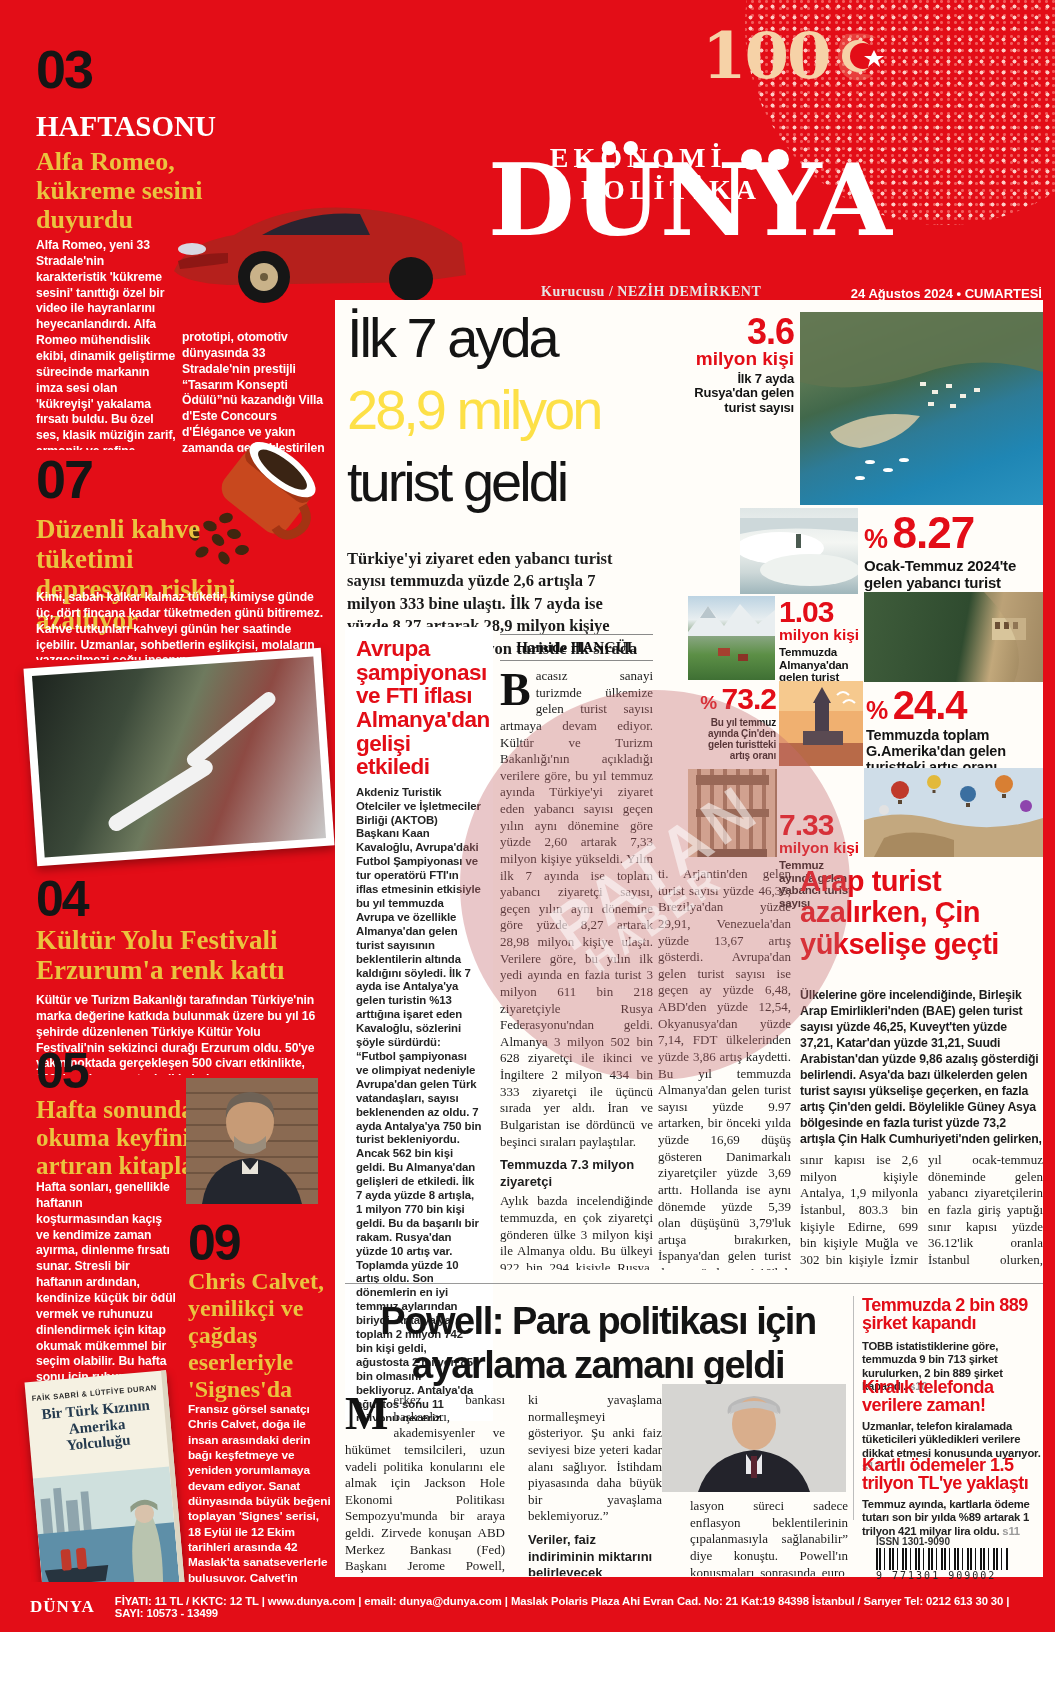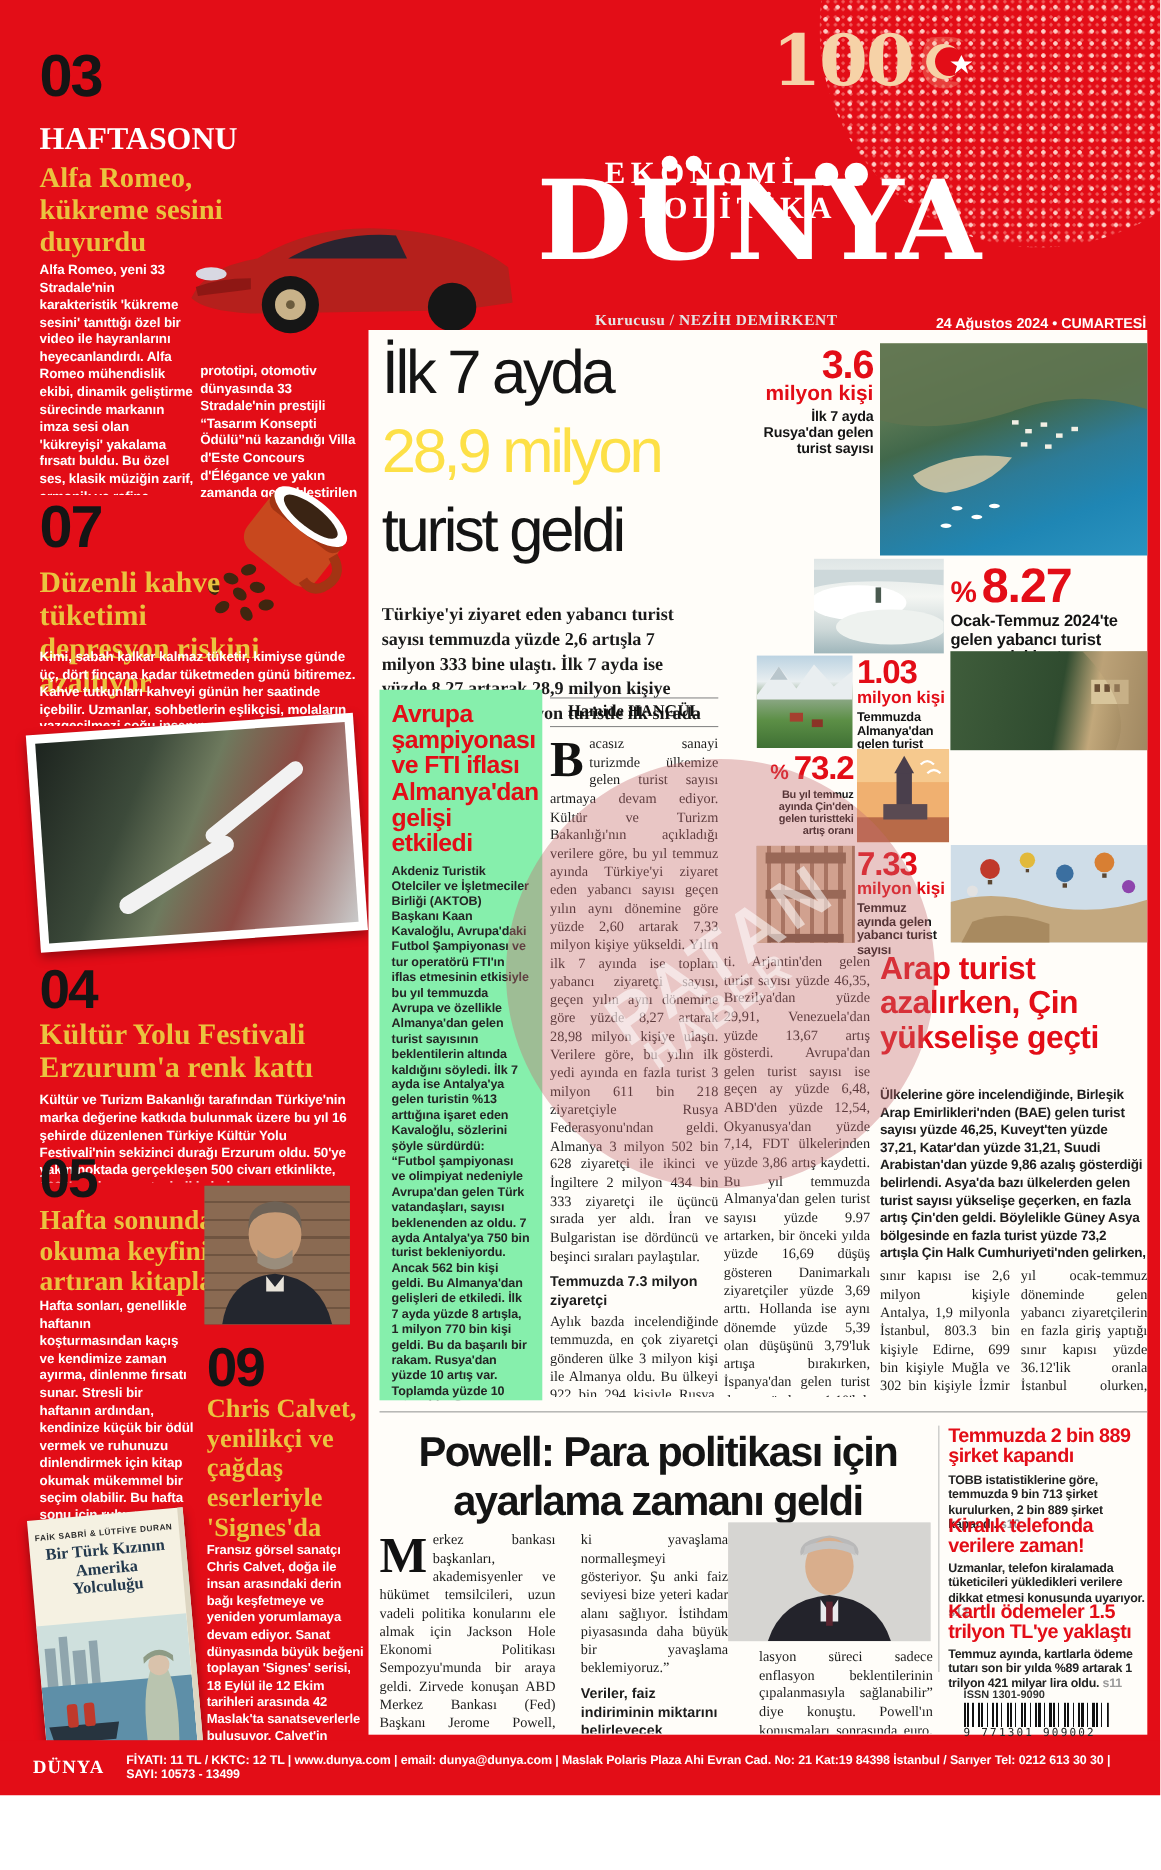--- a/index.html
+++ b/index.html
@@ -70,21 +70,21 @@
                 text-align:center;line-height:1.1;margin-top:4px;padding:0 8px;}
   #book .illus{position:absolute;left:0;bottom:0;width:100%;height:130px;}
   #book .illus svg{display:block;width:100%;height:100%;}
 
   
   #sheet{position:absolute;left:335px;top:300px;width:708px;height:1277px;background:#fffdf9;}
   .hl{position:absolute;font-weight:normal;font-size:56px;line-height:1;letter-spacing:-3px;color:#141414;}
   #hl1{left:347px;top:310px;} #hl2{left:347px;top:382px;color:#fde047;} #hl3{left:347px;top:454px;}
   #dek{position:absolute;left:347px;top:548px;width:300px;font-family:"Liberation Serif", serif;
        font-weight:bold;font-size:16.5px;line-height:1.36;color:#1a1a1a;}
-  #ybox{position:absolute;left:345px;top:627px;width:148px;height:646px;background:#86efac;
+  #ybox{position:absolute;left:345px;top:627px;width:148px;height:794px;background:#ffffff;
         padding:10px 11px;overflow:hidden;}
   #ybox .yt{color:#e30d17;font-weight:bold;font-size:22.5px;line-height:1.05;letter-spacing:-0.5px;margin-bottom:7px;}
   #ybox .yb{color:#242424;font-weight:bold;font-size:11.4px;line-height:1.22;letter-spacing:-0.1px;}
   #byline-box{position:absolute;left:500px;top:634px;width:153px;text-align:center;
       border-top:1px solid #8a8a8a;border-bottom:1px solid #8a8a8a;padding:4px 0;
       font-family:"Liberation Serif", serif;font-weight:bold;font-size:15px;color:#111;}
   .news-col{position:absolute;font-family:"Liberation Serif", serif;font-size:13px;line-height:1.28;
             color:#1c1c1c;text-align:justify;overflow:hidden;}
   #col2{left:500px;top:668px;width:153px;height:602px;}
   #col3{left:658px;top:866px;width:133px;height:404px;}
@@ -118,21 +118,21 @@
   #stat0 .v{font-size:36px;} #stat0 .u{font-size:19px;} #stat0 .l{font-size:13px;}
   #stat1{left:864px;top:512px;width:180px;}
   #stat1 .v{font-size:44px;} #stat1 .pct{font-size:27px;} #stat1 .l{font-size:15px;}
   #stat2{left:779px;top:598px;width:82px;}
   #stat2 .v{font-size:30px;} #stat2 .u{font-size:15.5px;} #stat2 .l{font-size:11.6px;}
   #stat3{left:688px;top:685px;width:88px;text-align:right;}
   #stat3 .v{font-size:30px;} #stat3 .pct{font-size:19px;} #stat3 .l{font-size:10px;}
   #stat4{left:866px;top:686px;width:178px;}
   #stat4 .v{font-size:40px;} #stat4 .pct{font-size:25px;} #stat4 .l{font-size:14.5px;}
   #stat5{left:779px;top:772px;width:83px;}
-  #stat5 .v{font-size:30px;} #stat5 .u{font-size:15.5px;} #stat5 .l{font-size:11.6px;}
+  #stat5 .v{font-size:30px;margin-top:39px;} #stat5 .u{font-size:15.5px;} #stat5 .l{font-size:11.6px;}
   #arap-title{position:absolute;left:800px;top:866px;width:243px;color:#e30d17;font-weight:bold;
               font-size:29px;line-height:1.08;letter-spacing:-0.5px;}
   #arap-body{position:absolute;left:800px;top:988px;width:243px;height:160px;color:#1c1c1c;
              font-weight:bold;font-size:12.3px;line-height:1.3;letter-spacing:-0.2px;overflow:hidden;}
 
   
   #wm{position:absolute;left:460px;top:690px;width:390px;height:390px;border-radius:50%;
       background:rgba(196,108,112,.38);display:flex;flex-direction:column;align-items:center;
       justify-content:center;transform:rotate(-0.001deg);pointer-events:none;}
   #wm .w1{transform:rotate(-35deg);font-size:64px;font-weight:bold;color:rgba(255,255,255,.55);letter-spacing:6px;}
@@ -371,20 +371,25 @@
       <svg viewBox="0 0 84 85">
         <rect width="84" height="85" fill="#f0b070"></rect>
         <rect x="0" y="0" width="84" height="30" fill="#f6c98e"></rect>
         <rect x="0" y="62" width="84" height="23" fill="#b86a48"></rect>
         <rect x="36" y="20" width="14" height="34" fill="#4a3f4c"></rect>
         <polygon points="43,6 52,22 34,22" fill="#4a3f4c"></polygon>
         <rect x="24" y="50" width="40" height="14" fill="#5a4a52"></rect>
         <path d="M58 14 q6 -6 12 0 M64 22 q6 -6 12 0" stroke="#fff" stroke-width="2" fill="none"></path>
       </svg>
     </div>
+    <div class="stat" id="stat4">
+      <span class="pct">%</span>
+      <span class="v">24.4</span>
+      <div class="l">Temmuzda toplam G.Amerika'dan gelen turistteki artış oranı</div>
+    </div>
 
     <div class="ph" id="ph-ephesus">
       <svg viewBox="0 0 89 88">
         <rect x="8" y="6" width="73" height="10" fill="#7e6648"></rect>
         <rect x="8" y="40" width="73" height="8" fill="#7e6648"></rect>
         <rect x="10" y="80" width="69" height="8" fill="#6b553a"></rect>
       </svg>
     </div>
     <div class="stat" id="stat5">
       <div class="v">7.33</div>

